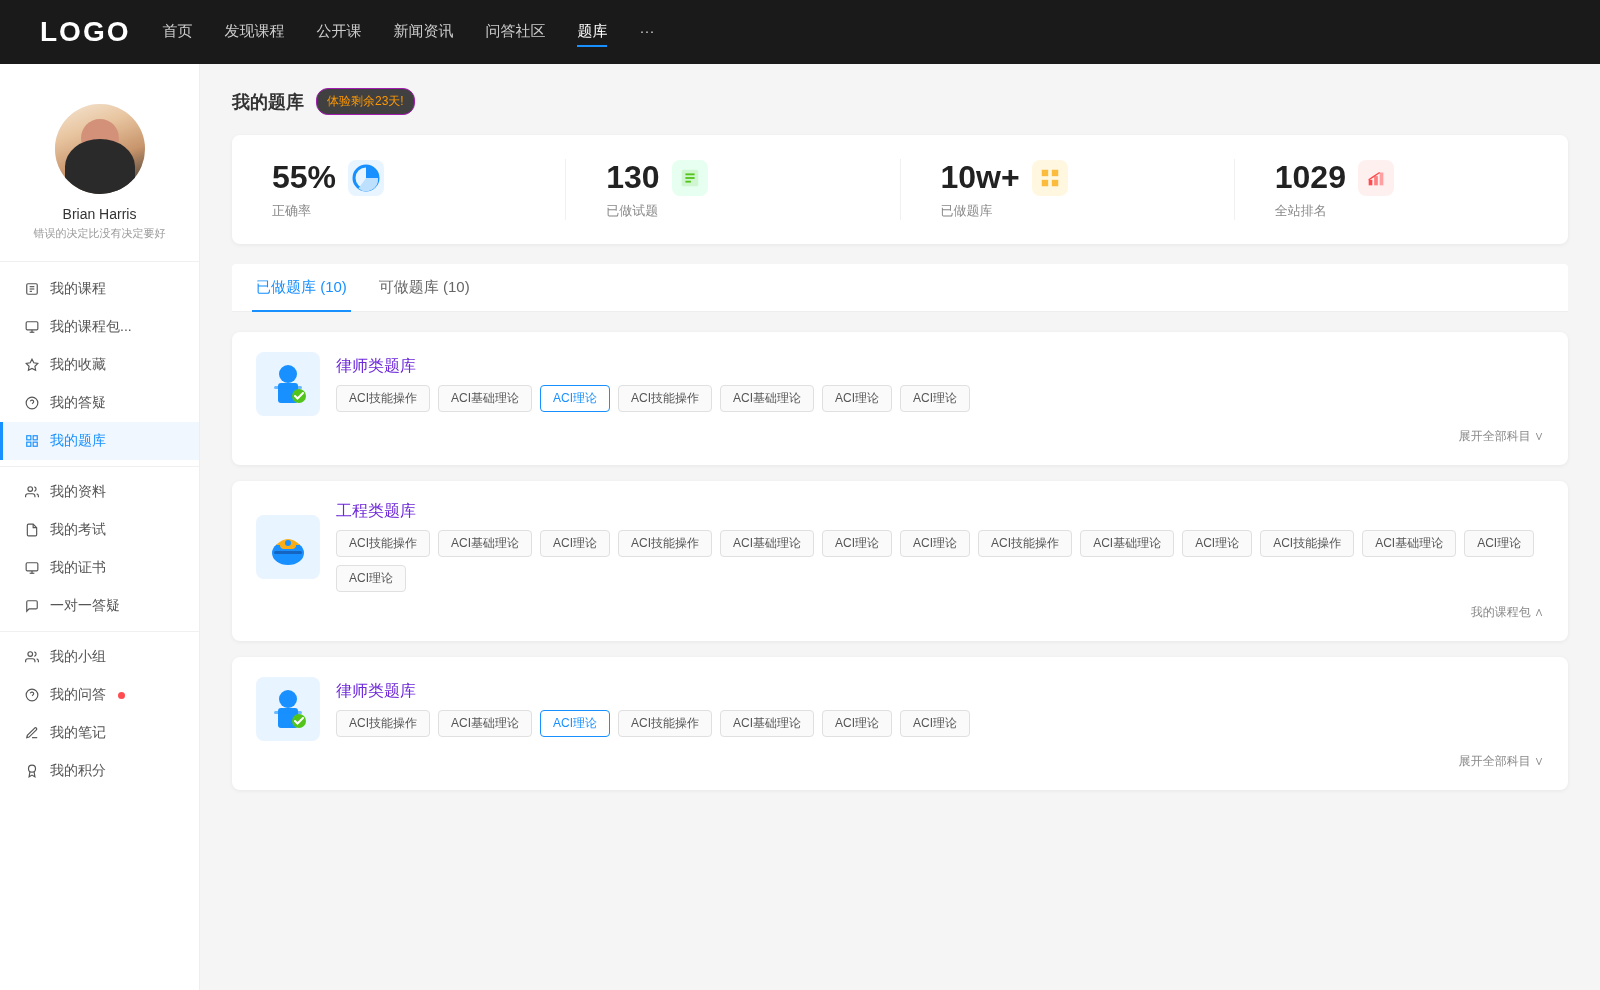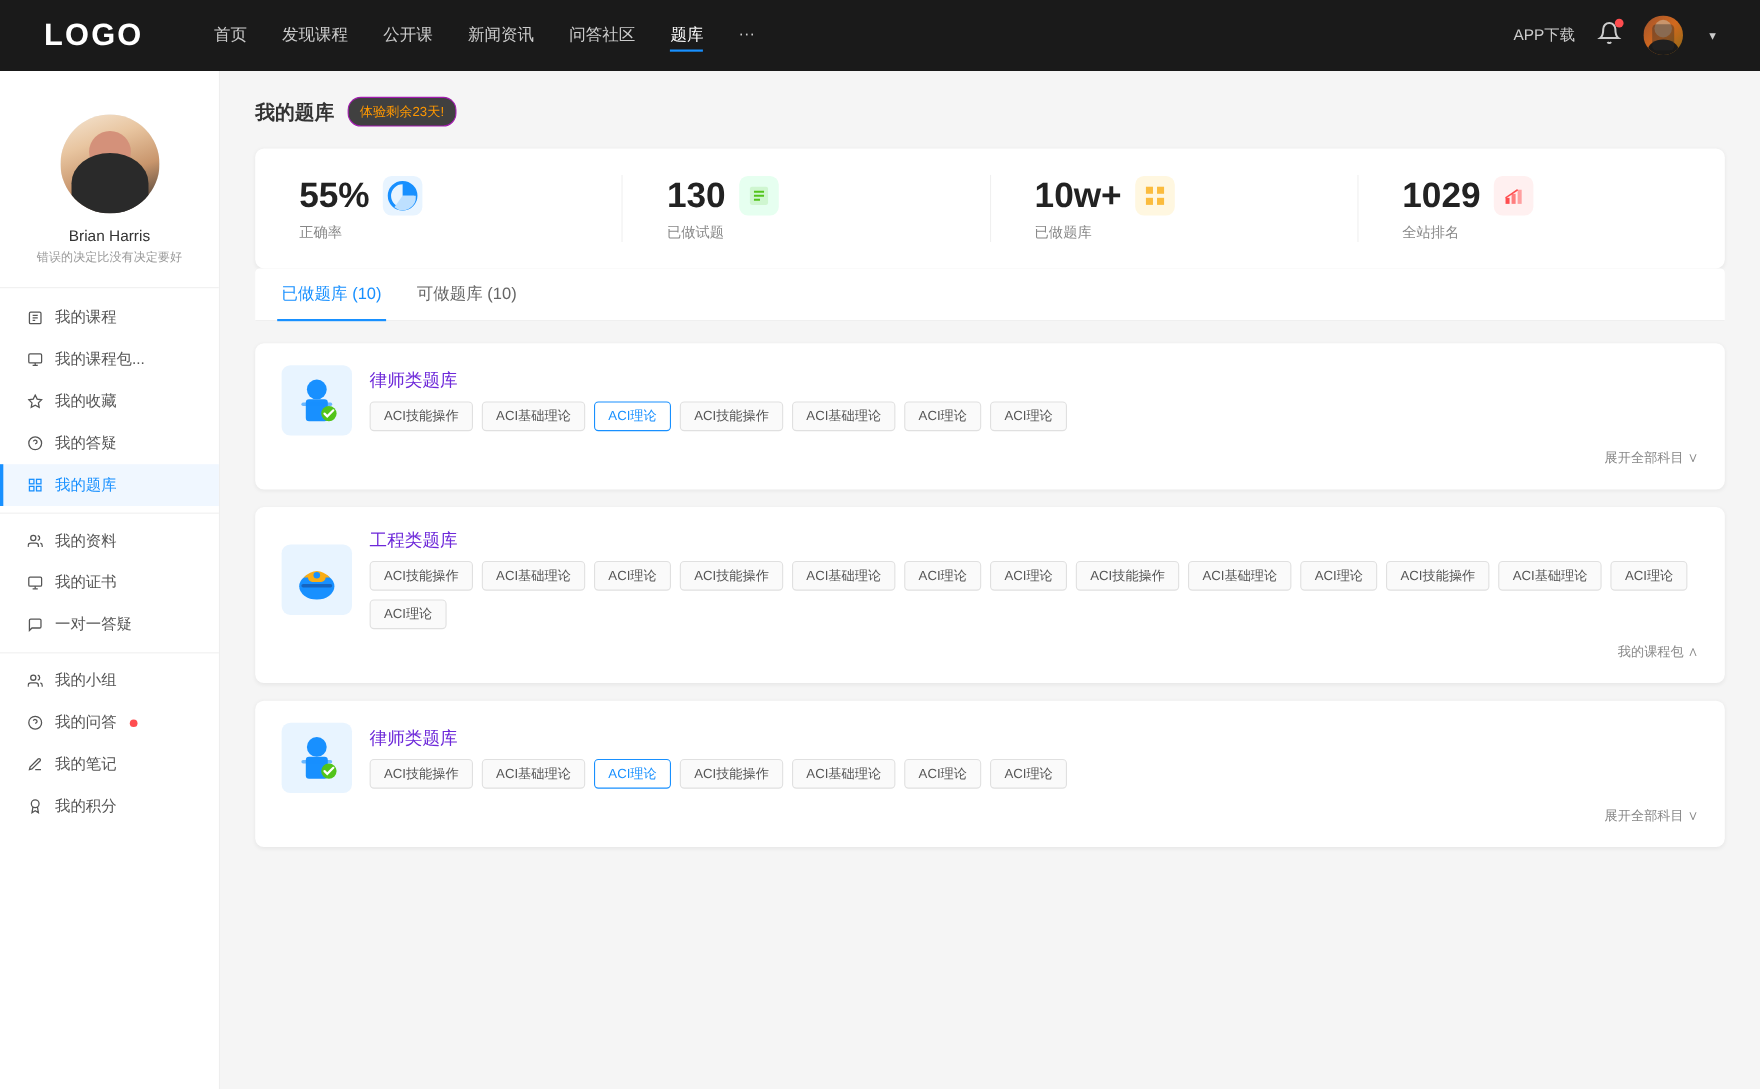--- a/index.html
+++ b/index.html
@@ -14,21 +14,21 @@
       padding: 0 40px;
       position: fixed;
       top: 0; left: 0; right: 0;
       z-index: 100;
     }
     .navbar-logo {
       color: white;
       font-size: 28px;
       font-weight: bold;
       letter-spacing: 2px;
-      margin-right: 64px;
+      margin-right: 32px;
     }
     .navbar-nav {
       display: flex;
       gap: 32px;
       flex: 1;
     }
     .navbar-nav-item {
       color: #ccc;
       font-size: 15px;
       cursor: pointer;
@@ -239,20 +239,21 @@
       border-radius: 12px;
       border: 1px solid #a21caf;
     }
 
     
     .stats-container {
       background: #fff;
       border-radius: 8px;
       display: flex;
       padding: 24px 0;
+      margin-bottom: 20px;
       box-shadow: 0 1px 4px rgba(0,0,0,0.06);
     }
     .stat-item {
       flex: 1;
       display: flex;
       flex-direction: column;
       align-items: flex-start;
       padding: 0 40px;
       border-right: 1px solid #f0f0f0;
     }
@@ -388,40 +389,20 @@
   <div class="navbar-logo">LOGO</div>
   <div class="navbar-nav">
     <span class="navbar-nav-item">首页</span>
     <span class="navbar-nav-item">发现课程</span>
     <span class="navbar-nav-item">公开课</span>
     <span class="navbar-nav-item">新闻资讯</span>
     <span class="navbar-nav-item">问答社区</span>
     <span class="navbar-nav-item active">题库</span>
     <span class="navbar-nav-item">···</span>
   </div>
-  <div class="navbar-right">
-    <span class="navbar-download">APP下载</span>
-    <div class="navbar-bell">
-      <svg width="22" height="22" viewBox="0 0 24 24" fill="none" stroke="#ccc" stroke-width="2">
-        <path d="M18 8A6 6 0 0 0 6 8c0 7-3 9-3 9h18s-3-2-3-9"></path>
-        <path d="M13.73 21a2 2 0 0 1-3.46 0"></path>
-      </svg>
-      <div class="bell-dot"></div>
-    </div>
-    <div class="navbar-avatar">
-      <div class="navbar-avatar-img">
-        <svg width="36" height="36" viewBox="0 0 36 36">
-          <circle cx="18" cy="12" r="8" fill="#c8956c"></circle>
-          <ellipse cx="18" cy="32" rx="14" ry="10" fill="#1a1a1a"></ellipse>
-          <rect x="8" y="8" width="20" height="24" rx="4" fill="#2a2a2a" opacity="0.4"></rect>
-        </svg>
-      </div>
-    </div>
-    <span class="navbar-dropdown">▾</span>
-  </div>
 </nav>
 
 <div class="main-layout">
 
   <aside class="sidebar">
     <div class="sidebar-profile">
       <div class="sidebar-avatar">
         <div class="avatar-person" style="background: linear-gradient(160deg, #f5e6d3 0%, #e8c5a0 30%, #c8956c 60%, #2a2a2a 100%);"></div>
       </div>
       <div class="sidebar-name">Brian Harris</div>
@@ -492,20 +473,29 @@
           <svg width="14" height="14" viewBox="0 0 24 24" fill="none" stroke="currentColor" stroke-width="2">
               <path d="M17 21v-2a4 4 0 0 0-4-4H5a4 4 0 0 0-4 4v2"></path>
               <circle cx="9" cy="7" r="4"></circle>
               <path d="M23 21v-2a4 4 0 0 0-3-3.87"></path>
               <path d="M16 3.13a4 4 0 0 1 0 7.75"></path>
             </svg>
         </span>
         <span>我的资料</span>
       </div>
 
+      <div class="sidebar-item">
+        <span class="sidebar-icon">
+          <svg width="14" height="14" viewBox="0 0 24 24" fill="none" stroke="currentColor" stroke-width="2">
+              <path d="M14 2H6a2 2 0 0 0-2 2v16a2 2 0 0 0 2 2h12a2 2 0 0 0 2-2V8z"></path>
+              <polyline points="14 2 14 8 20 8"></polyline>
+            </svg>
+        </span>
+        <span>我的考试</span>
+      </div>
 
       <div class="sidebar-item">
         <span class="sidebar-icon">
           <svg width="14" height="14" viewBox="0 0 24 24" fill="none" stroke="currentColor" stroke-width="2">
               <rect x="2" y="3" width="20" height="14" rx="2"></rect>
               <line x1="8" y1="21" x2="16" y2="21"></line>
               <line x1="12" y1="17" x2="12" y2="21"></line>
             </svg>
         </span>
         <span>我的证书</span>

